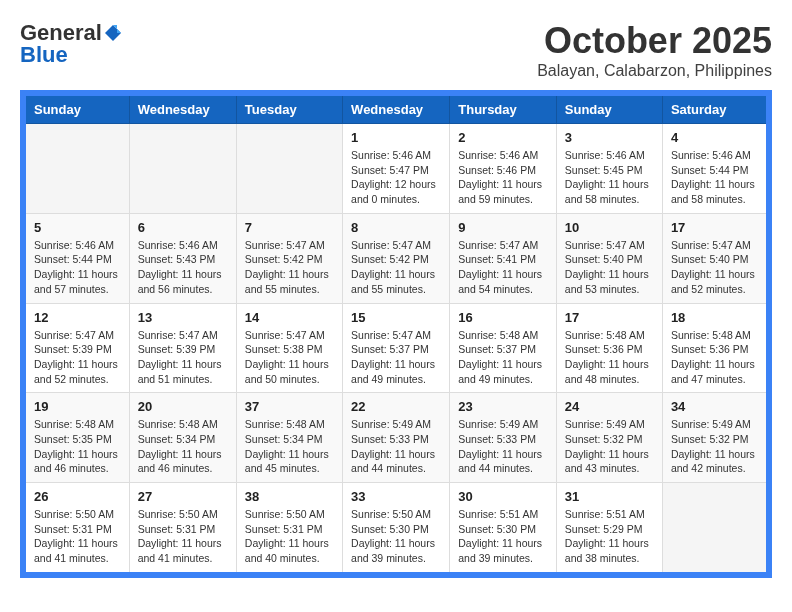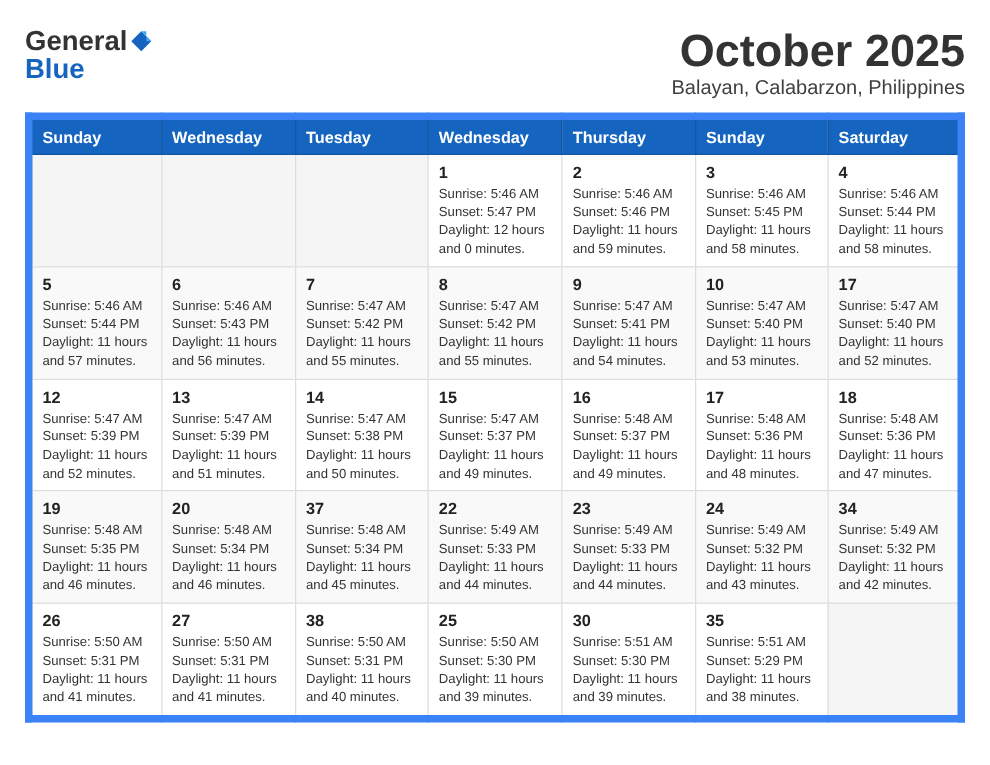--- a/index.html
+++ b/index.html
@@ -226,27 +226,27 @@
         </td>
         <td>
           <div class="day-number">27</div>
           <div class="day-info">Sunrise: 5:50 AM<br>Sunset: 5:31 PM<br>Daylight: 11 hours and 41 minutes.</div>
         </td>
         <td>
           <div class="day-number">38</div>
           <div class="day-info">Sunrise: 5:50 AM<br>Sunset: 5:31 PM<br>Daylight: 11 hours and 40 minutes.</div>
         </td>
         <td>
-          <div class="day-number">25</div>
+          <div class="day-number">33</div>
           <div class="day-info">Sunrise: 5:50 AM<br>Sunset: 5:30 PM<br>Daylight: 11 hours and 39 minutes.</div>
         </td>
         <td>
           <div class="day-number">30</div>
           <div class="day-info">Sunrise: 5:51 AM<br>Sunset: 5:30 PM<br>Daylight: 11 hours and 39 minutes.</div>
         </td>
         <td>
-          <div class="day-number">35</div>
+          <div class="day-number">31</div>
           <div class="day-info">Sunrise: 5:51 AM<br>Sunset: 5:29 PM<br>Daylight: 11 hours and 38 minutes.</div>
         </td>
         <td class="empty-cell"></td>
       </tr>
     </tbody>
 </table>
 
 </body></html>

